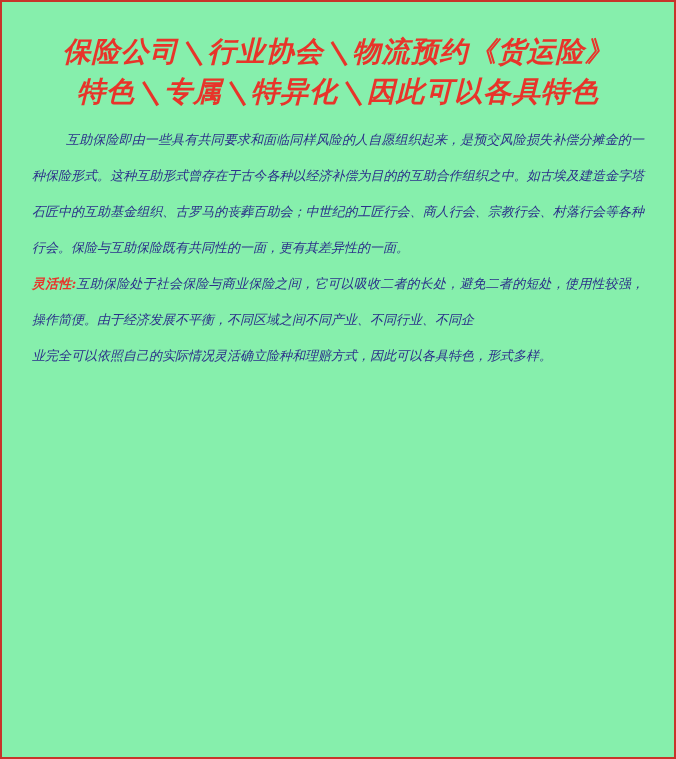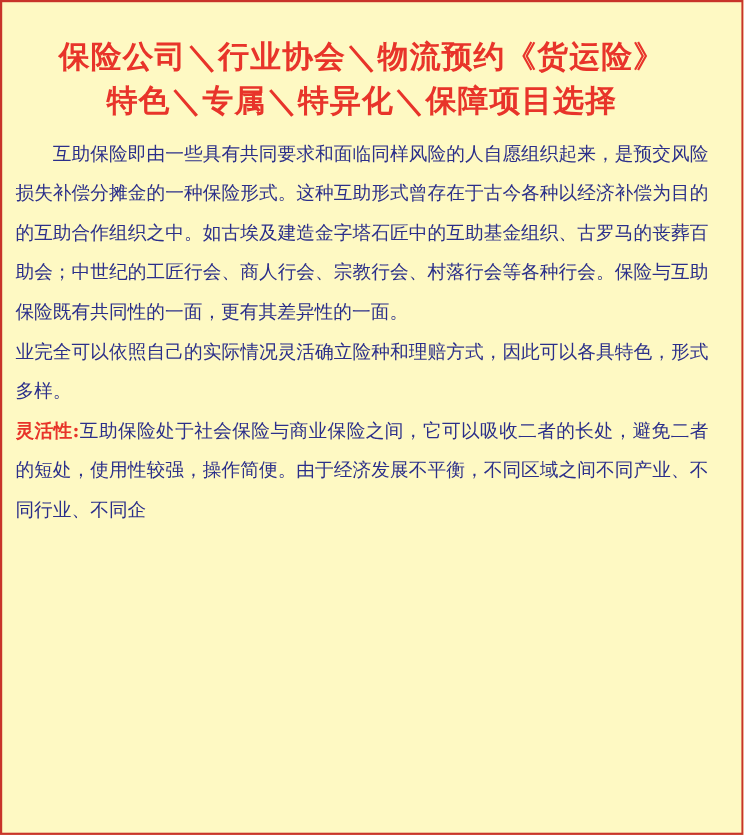--- a/index.html
+++ b/index.html
@@ -11,41 +11,42 @@
     height: 759px;
     background: #ffffff;
     font-family: "DejaVu Sans", "Liberation Sans", sans-serif;
     overflow: hidden;
   }
   .page {
     box-sizing: border-box;
     width: 676px;
     height: 759px;
     border: 2px solid #c8342a;
-    padding: 26px 30px 0 12px;
-    background: #fef9c3;
+    padding: 26px 30px 0 30px;
+    background: #86efac;
     position: relative;
+    font-style: italic;
   }
   .title {
     text-align: center;
     color: #e8342a;
     font-weight: bold;
     font-size: 28px;
     line-height: 40px;
     letter-spacing: 1px;
     font-family: "DejaVu Serif", "Liberation Serif", serif;
     margin: 4px 0 10px 0;
   }
   .title-line {
     display: block;
     white-space: nowrap;
   }
   .body-text {
     color: #2b2f8a;
-    font-size: 17px;
+    font-size: 13px;
     line-height: 36px;
     text-align: justify;
     font-family: "DejaVu Serif", "Liberation Serif", serif;
     letter-spacing: 0px;
   }
   p {
     margin: 0;
   }
   .indent {
     text-indent: 34px;
@@ -58,27 +59,27 @@
     display: block;
   }
 </style>
 </head>
 <body>
 
 <div class="page">
 
   <div class="title">
     <span class="title-line">保险公司＼行业协会＼物流预约《货运险》</span>
-    <span class="title-line">特色＼专属＼特异化＼保障项目选择</span>
+    <span class="title-line">特色＼专属＼特异化＼因此可以各具特色</span>
   </div>
 
   <div class="body-text">
 
     <p class="para-block indent"><span>互助保险即由一些具有共同要求和面临同样风险的人自愿组织起来，是预交风险损失补偿分摊金的一种保险形式。这种互助形式曾存在于古今各种以经济补偿为目的的互助合作组织之中。如古埃及建造金字塔石匠中的互助基金组织、古罗马的丧葬百助会；中世纪的工匠行会、商人行会、宗教行会、村落行会等各种行会。保险与互助保险既有共同性的一面，更有其差异性的一面。</span></p>
 
 
+    <p class="para-block"><span class="lead">灵活性:</span><span>互助保险处于社会保险与商业保险之间，它可以吸收二者的长处，避免二者的短处，使用性较强，操作简便。由于经济发展不平衡，不同区域之间不同产业、不同行业、不同企</span></p>
+
     <p class="para-block"><span>业完全可以依照自己的实际情况灵活确立险种和理赔方式，因此可以各具特色，形式多样。</span></p>
-
-    <p class="para-block"><span class="lead">灵活性:</span><span>互助保险处于社会保险与商业保险之间，它可以吸收二者的长处，避免二者的短处，使用性较强，操作简便。由于经济发展不平衡，不同区域之间不同产业、不同行业、不同企</span></p>
 
   </div>
 
 </div>
 
 </body></html>

